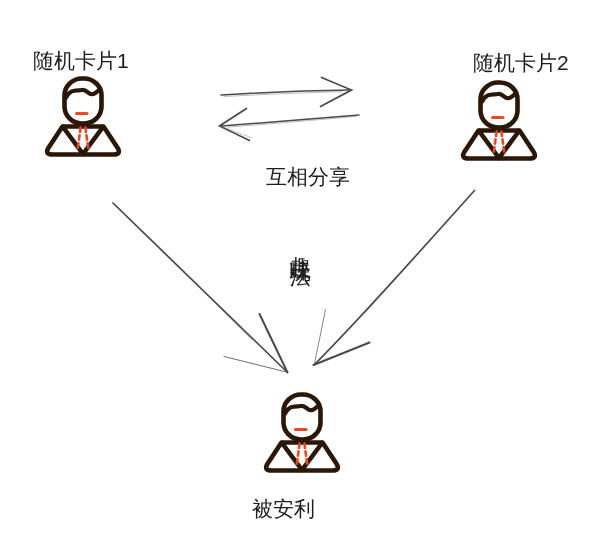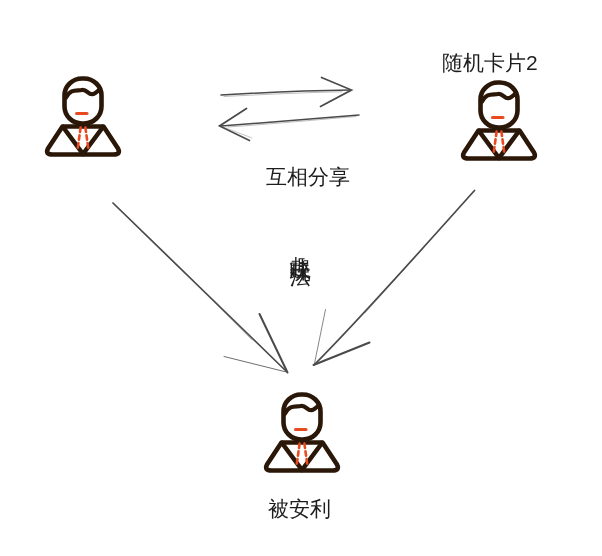--- a/index.html
+++ b/index.html
@@ -64,30 +64,31 @@
       <path d="M224 356.5 L285.5 371.8" stroke-width="1" opacity="0.8"></path>
     </g>
     <g stroke="#4a4a4a" fill="none" stroke-linecap="round">
       <path d="M474.5 190.5 C431 239 362 317 314.5 364.5" stroke-width="1.7"></path>
       <path d="M472.5 193 C440 229 400 274 365 313" stroke-width="0.7" opacity="0.5"></path>
       <path d="M369.5 342.5 L313.5 365" stroke-width="2"></path>
       <path d="M325.5 309.5 L314.5 363.5" stroke-width="0.9" opacity="0.75"></path>
     </g>
   </svg>
 
+  <div class="label" style="left:33px;top:49px">随机卡片1</div>
   <svg class="person" style="left:43px;top:76px" viewBox="0 0 80 84">
     <use href="#person-shape"></use>
   </svg>
 
-  <div class="label" style="left:442px;top:51px">随机卡片2</div>
+  <div class="label" style="left:473px;top:51px">随机卡片2</div>
   <svg class="person" style="left:459px;top:80px" viewBox="0 0 80 84">
     <use href="#person-shape"></use>
   </svg>
 
   <svg class="person" style="left:262px;top:392px" viewBox="0 0 80 84">
     <use href="#person-shape"></use>
   </svg>
-  <div class="label" style="left:268px;top:497px">被安利</div>
+  <div class="label" style="left:252px;top:497px">被安利</div>
 
   <div class="label" style="left:266px;top:165px">互相分享</div>
   <div class="label vlabel" style="left:288px;top:240px;height:102px">趣味玩法</div>
 
 </div>
 
 </body></html>

